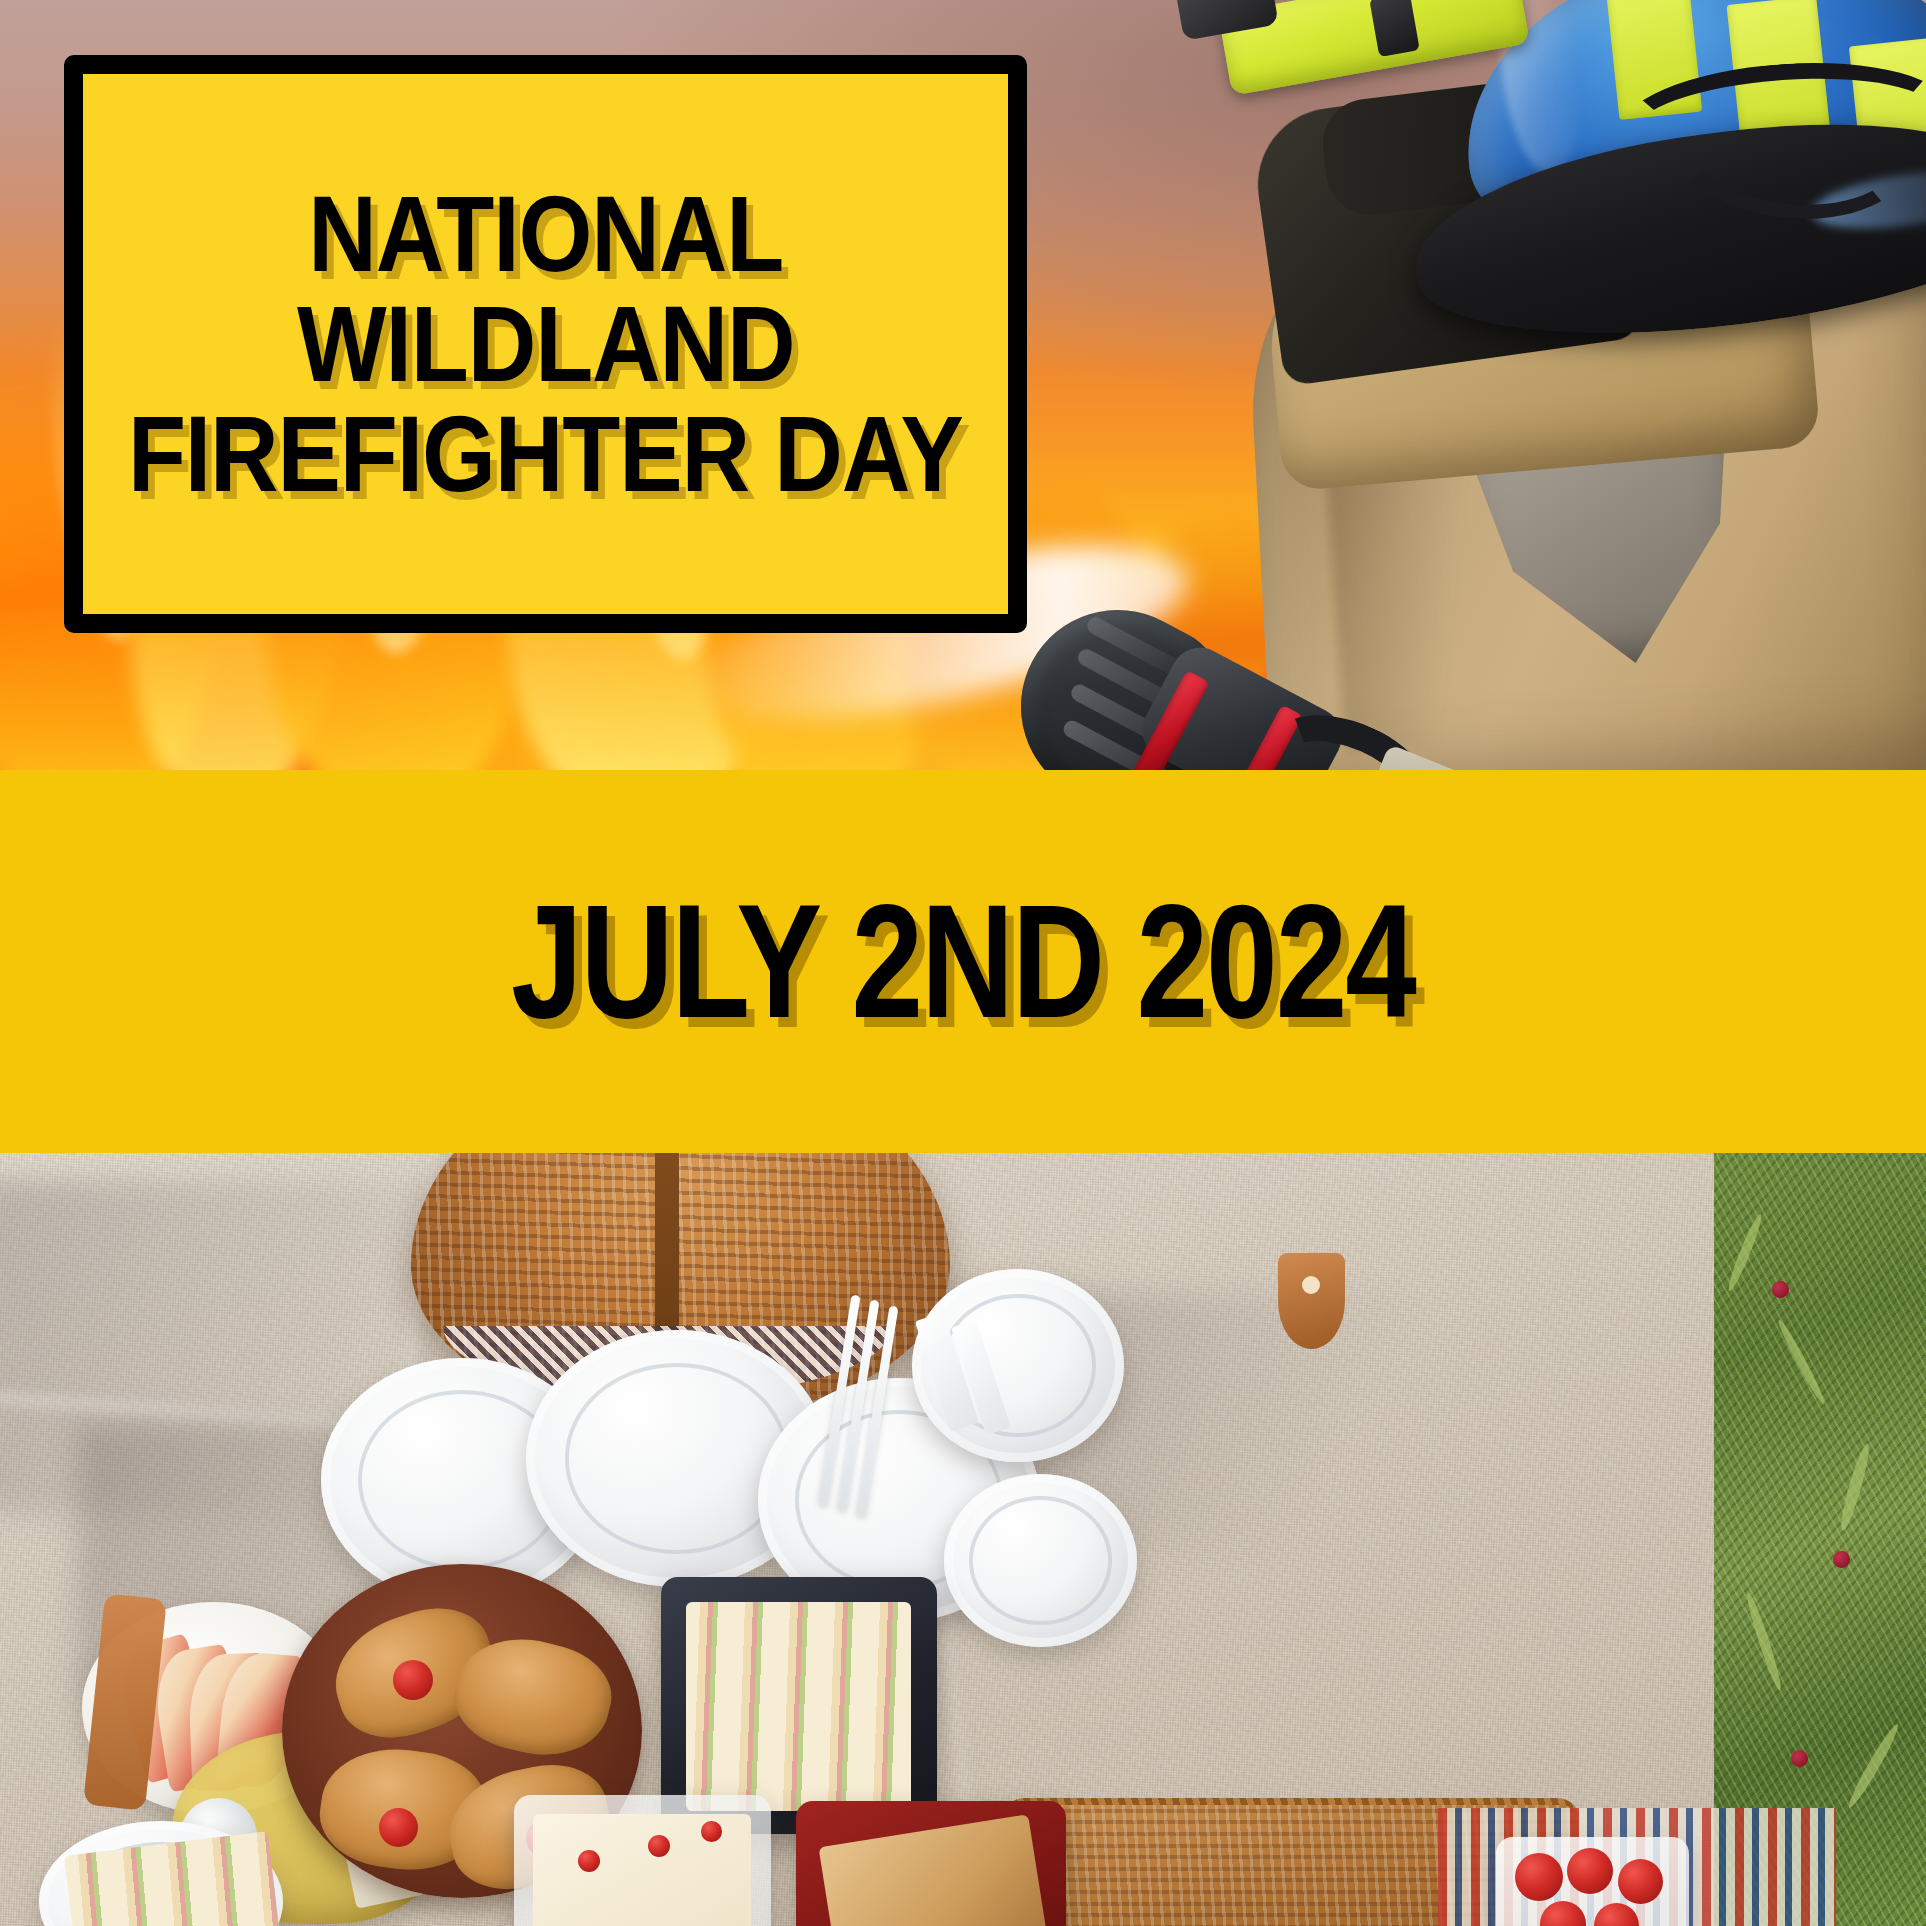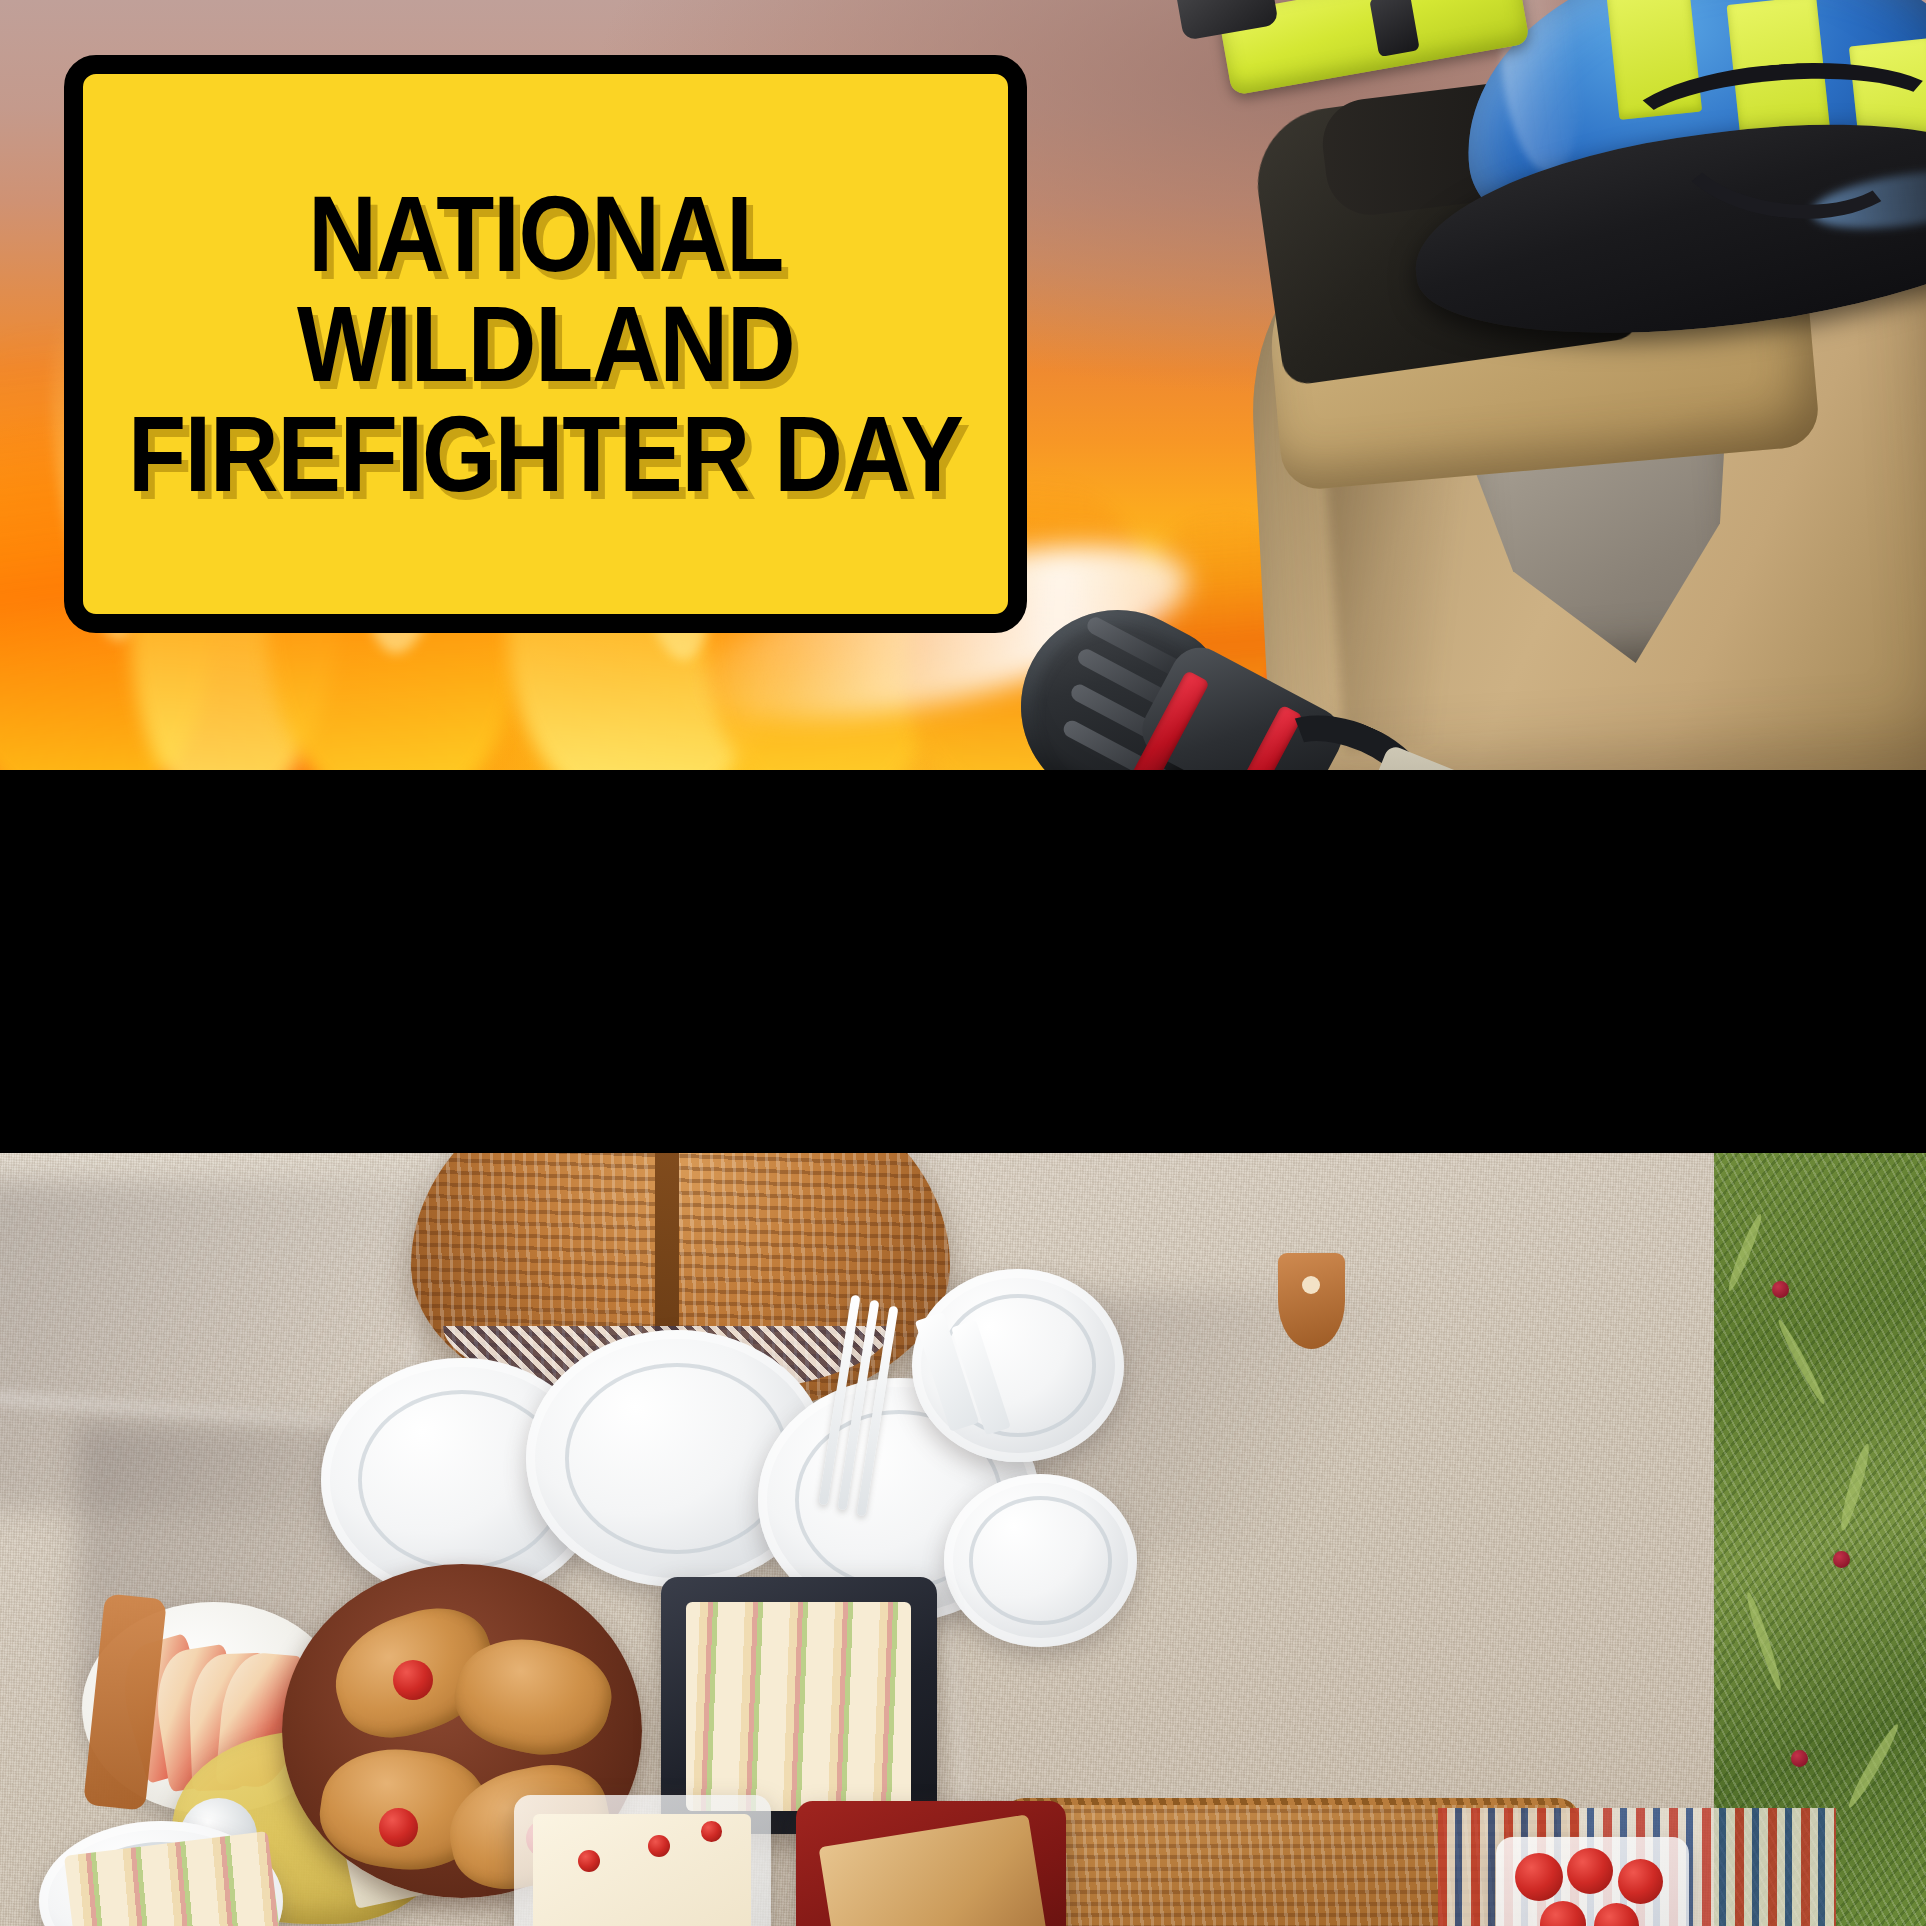--- a/index.html
+++ b/index.html
@@ -431,21 +431,21 @@
   .leather-tab::after{
     content:""; position:absolute; left:24.4px; top:23px; width:18px; height:18px;
     border-radius:50%; background:#f3e2c6;
   }
 
   
   .badge {
     position:absolute;
     background:#FBD424;
     border:19px solid #000;
-    border-radius:32px;
+    border-radius:10px;
     display:flex; flex-direction:column;
     align-items:center; justify-content:center;
     text-align:center;
   }
   .badge-line {
     font-family:"Liberation Sans", sans-serif;
     font-weight:700;
     color:#000;
     line-height:1.02;
     letter-spacing:-1.3px;
@@ -536,20 +536,23 @@
 
     </div>
 
     <div class="badge" id="badge-top">
       <div class="badge-line">NATIONAL</div>
       <div class="badge-line">WILDLAND</div>
       <div class="badge-line">FIREFIGHTER DAY</div>
     </div>
   </div>
 
+  <div class="band">
+    <div class="band-text">JULY 2ND 2024</div>
+  </div>
 
   <div class="photo-bottom">
     <div class="cloth"></div>
 
     <div class="cloth-shadow" style="left:-26px; top:26px;  width:578px;  height:334px;"></div>
     <div class="cloth-shadow" style="left:77px; top:270px; width:642px; height:276px;"></div>
     <div class="cloth-shadow" style="left:931px;top:141px; width:514px;  height:257px;"></div>
     <div class="cloth-fold" style="left:385px;  top:-19px; width:16.7px; height:796px; transform:rotate(7deg);"></div>
     <div class="cloth-fold" style="left:937px; top:-19px; width:15.4px; height:796px; transform:rotate(-5deg);"></div>
     <div class="cloth-fold" style="left:-26px;  top:270px; width:963px;height:14px;  transform:rotate(4deg);"></div>

